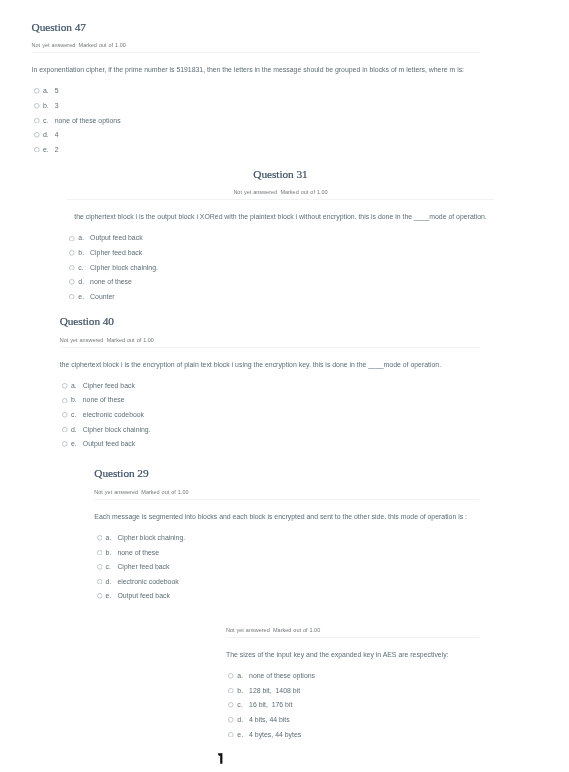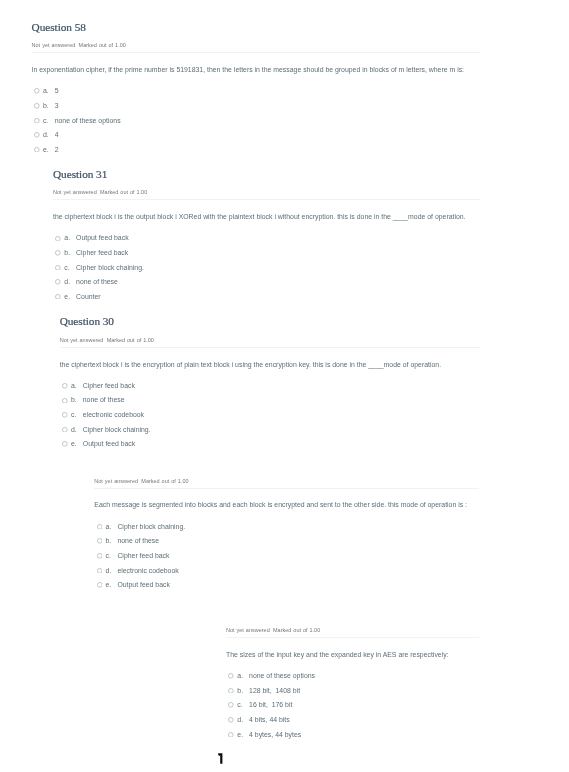--- a/index.html
+++ b/index.html
@@ -28,21 +28,21 @@
   .optlabel{position:absolute;left:23.1px;top:0;font-size:6.9px;line-height:9px;color:#5c6e76;white-space:pre;}
 
   .pagemark{position:absolute;left:217.8px;top:752.9px;width:5px;height:11px;}
   .pagemark svg{display:block;}
 </style>
 </head>
 <body>
 
 <div class="page">
   <div class="qblock" style="left:31.6px;top:21.5px;width:448px;">
-    <div class="qhead">Question 58</div>
+    <div class="qhead">Question 47</div>
     <div class="qmeta"><span>Not yet answered</span><span class="gap"></span><span>Marked out of 1.00</span></div>
     <div class="qrule"></div>
     <div class="qtext">In exponentiation cipher, if the prime number is 5191831, then the letters in the message should be grouped in blocks of m letters, where m is:</div>
     <div class="opts">
       <div class="opt">
           <svg class="radio" viewBox="0 0 24 24" xmlns="http://www.w3.org/2000/svg">
             <circle cx="12" cy="12" r="10.1" fill="#ffffff" stroke="#b0b8bd" stroke-width="3.4"></circle>
           </svg>
           <span class="optletter">a.</span>
           <span class="optlabel">5</span>
@@ -70,21 +70,21 @@
         </div>
       <div class="opt">
           <svg class="radio" viewBox="0 0 24 24" xmlns="http://www.w3.org/2000/svg">
             <circle cx="12" cy="12" r="10.1" fill="#ffffff" stroke="#b0b8bd" stroke-width="3.4"></circle>
           </svg>
           <span class="optletter">e.</span>
           <span class="optlabel">2</span>
         </div>
     </div>
   </div>
-  <div class="qblock" style="left:53px;top:168.60000000000002px;width:427px;">
+  <div class="qblock" style="left:67px;top:168.60000000000002px;width:427px;text-align:center;">
     <div class="qhead">Question 31</div>
     <div class="qmeta"><span>Not yet answered</span><span class="gap"></span><span>Marked out of 1.00</span></div>
     <div class="qrule"></div>
     <div class="qtext">the ciphertext block i is the output block i XORed with the plaintext block i without encryption. this is done in the ____mode of operation.</div>
     <div class="opts">
       <div class="opt">
           <svg class="radio" viewBox="0 0 24 24" xmlns="http://www.w3.org/2000/svg">
             <circle cx="12" cy="12" r="10.1" fill="#ffffff" stroke="#b0b8bd" stroke-width="3.4"></circle>
           </svg>
           <span class="optletter">a.</span>
@@ -114,21 +114,21 @@
       <div class="opt">
           <svg class="radio" viewBox="0 0 24 24" xmlns="http://www.w3.org/2000/svg">
             <circle cx="12" cy="12" r="10.1" fill="#ffffff" stroke="#b0b8bd" stroke-width="3.4"></circle>
           </svg>
           <span class="optletter">e.</span>
           <span class="optlabel">Counter</span>
         </div>
     </div>
   </div>
   <div class="qblock" style="left:59.7px;top:316.0px;width:420px;">
-    <div class="qhead">Question 30</div>
+    <div class="qhead">Question 40</div>
     <div class="qmeta"><span>Not yet answered</span><span class="gap"></span><span>Marked out of 1.00</span></div>
     <div class="qrule"></div>
     <div class="qtext">the ciphertext block i is the encryption of plain text block i using the encryption key. this is done in the ____mode of operation.</div>
     <div class="opts">
       <div class="opt">
           <svg class="radio" viewBox="0 0 24 24" xmlns="http://www.w3.org/2000/svg">
             <circle cx="12" cy="12" r="10.1" fill="#ffffff" stroke="#b0b8bd" stroke-width="3.4"></circle>
           </svg>
           <span class="optletter">a.</span>
           <span class="optlabel">Cipher feed back</span>
@@ -157,20 +157,21 @@
       <div class="opt">
           <svg class="radio" viewBox="0 0 24 24" xmlns="http://www.w3.org/2000/svg">
             <circle cx="12" cy="12" r="10.1" fill="#ffffff" stroke="#b0b8bd" stroke-width="3.4"></circle>
           </svg>
           <span class="optletter">e.</span>
           <span class="optlabel">Output feed back</span>
         </div>
     </div>
   </div>
   <div class="qblock" style="left:94.3px;top:468.2px;width:385px;">
+    <div class="qhead">Question 29</div>
     <div class="qmeta"><span>Not yet answered</span><span class="gap"></span><span>Marked out of 1.00</span></div>
     <div class="qrule"></div>
     <div class="qtext">Each message is segmented into blocks and each block is encrypted and sent to the other side. this mode of operation is :</div>
     <div class="opts">
       <div class="opt">
           <svg class="radio" viewBox="0 0 24 24" xmlns="http://www.w3.org/2000/svg">
             <circle cx="12" cy="12" r="10.1" fill="#ffffff" stroke="#b0b8bd" stroke-width="3.4"></circle>
           </svg>
           <span class="optletter">a.</span>
           <span class="optlabel">Cipher block chaining.</span>

